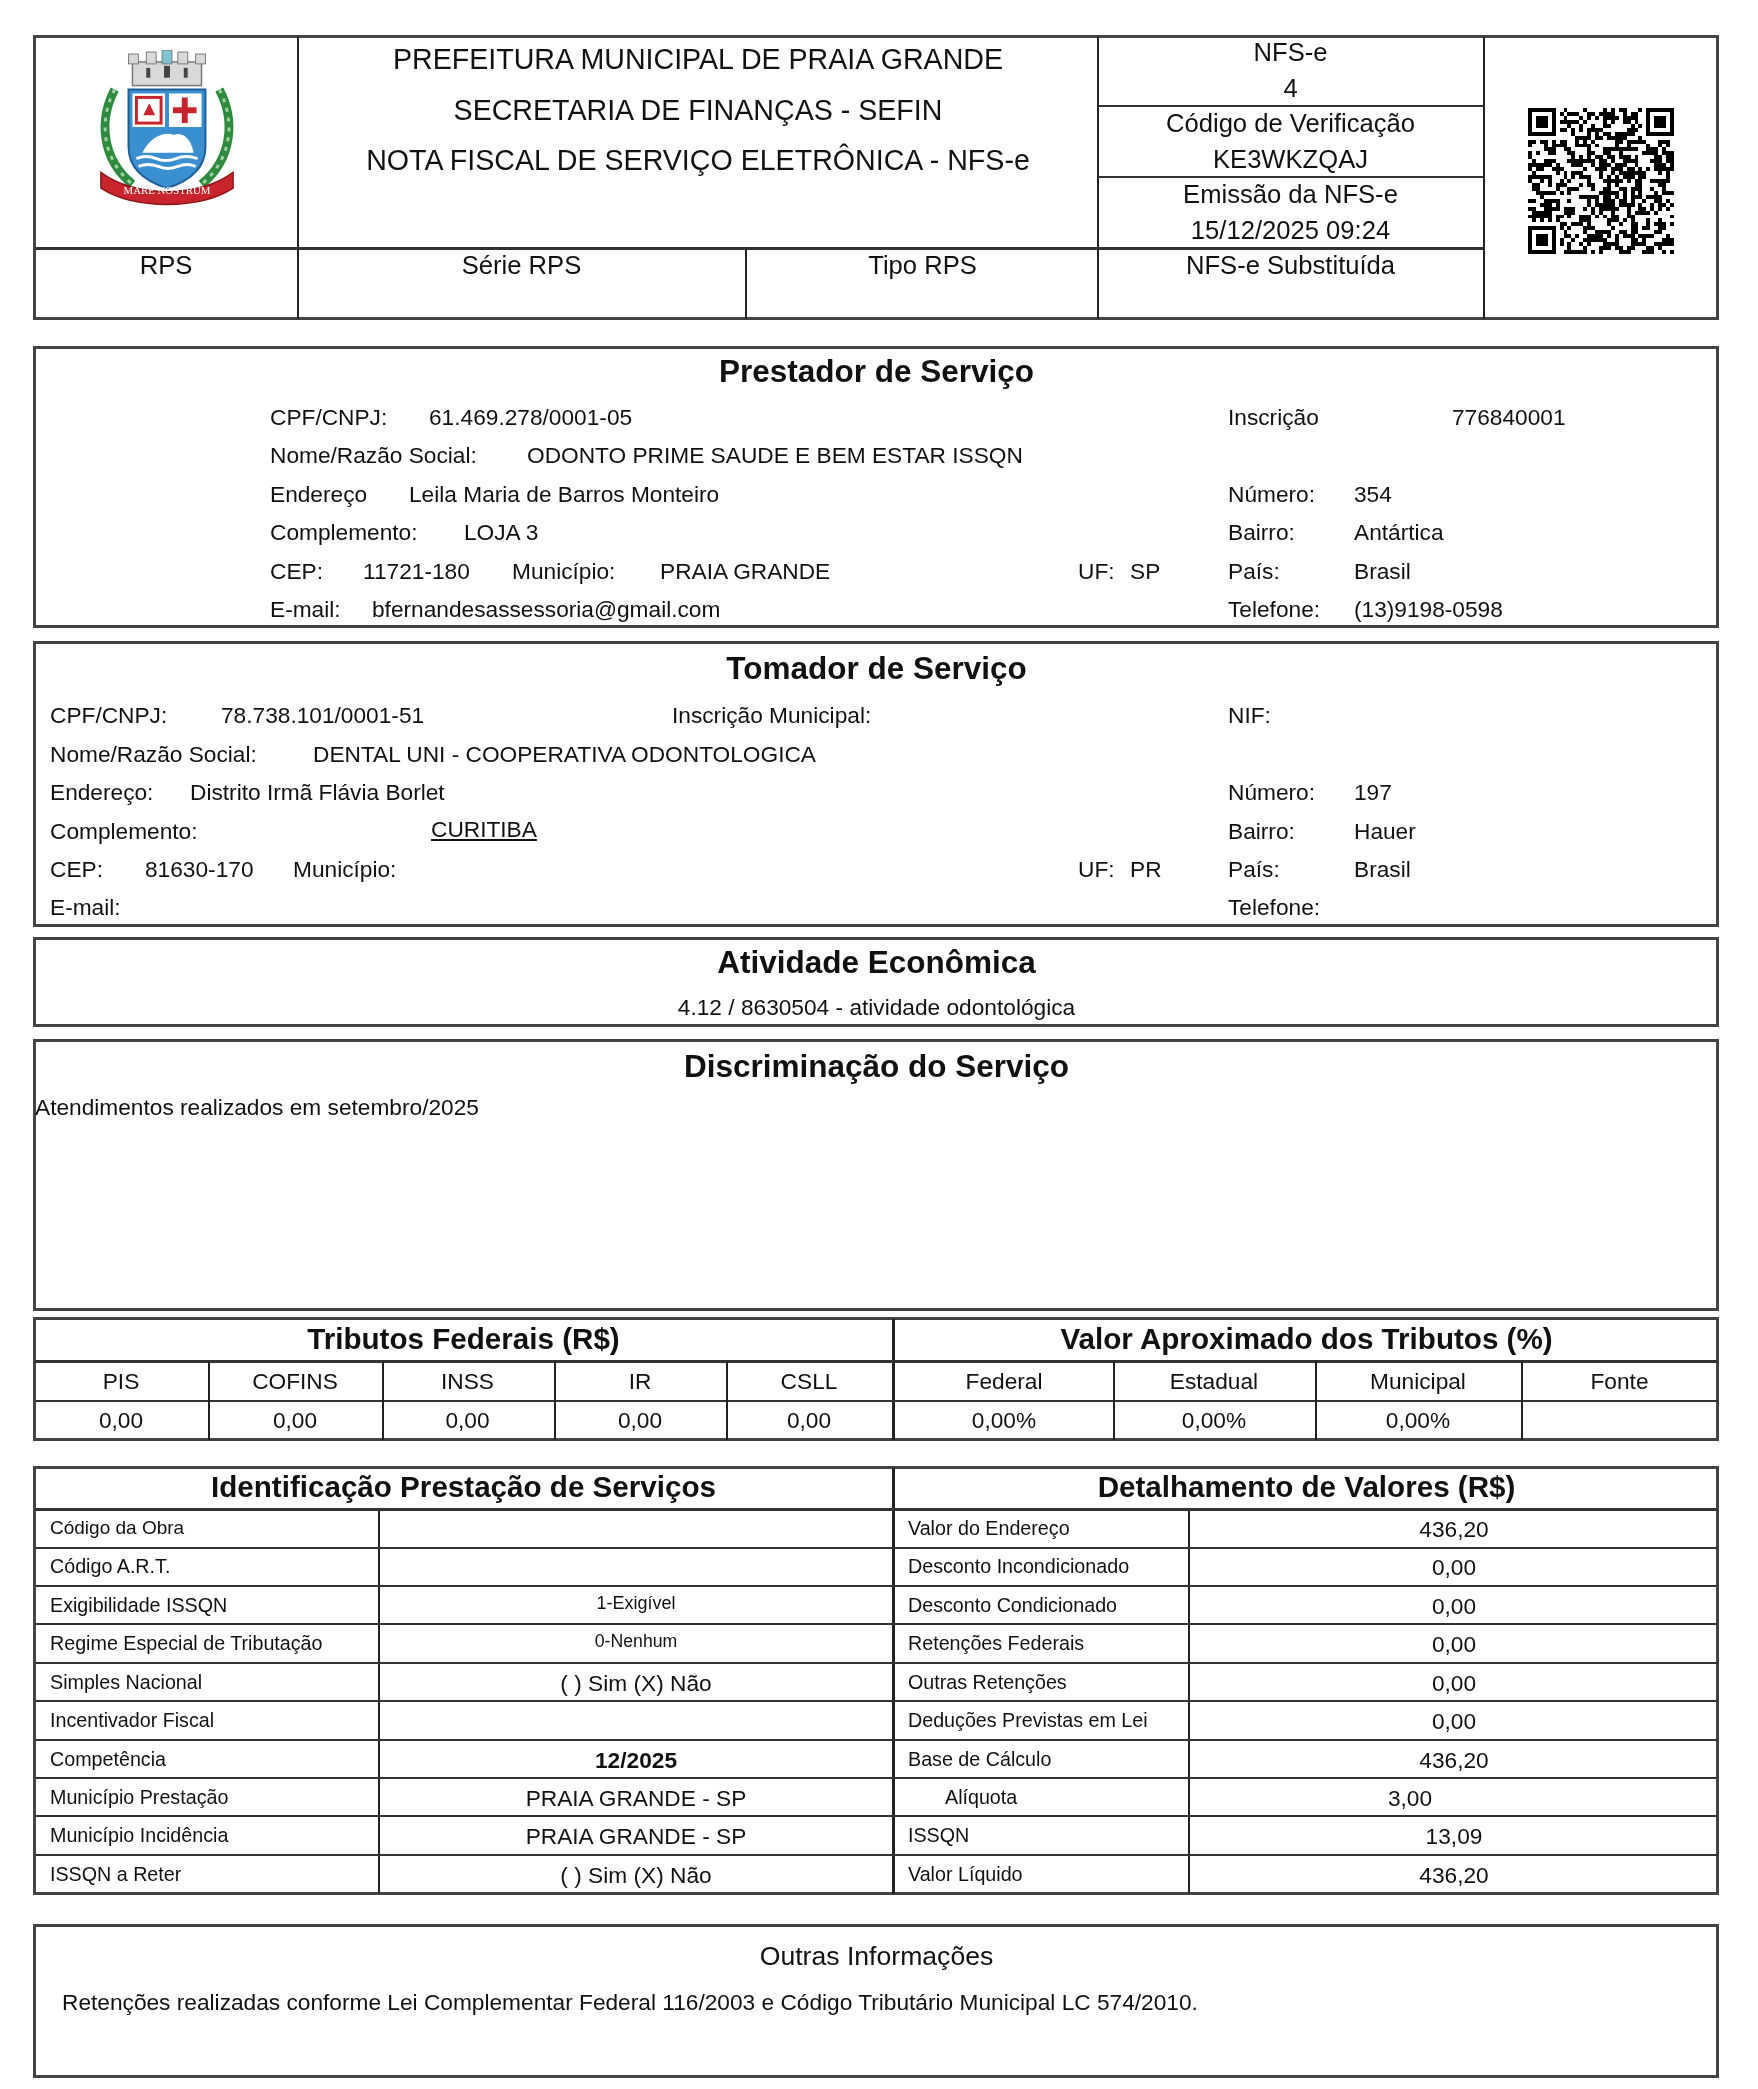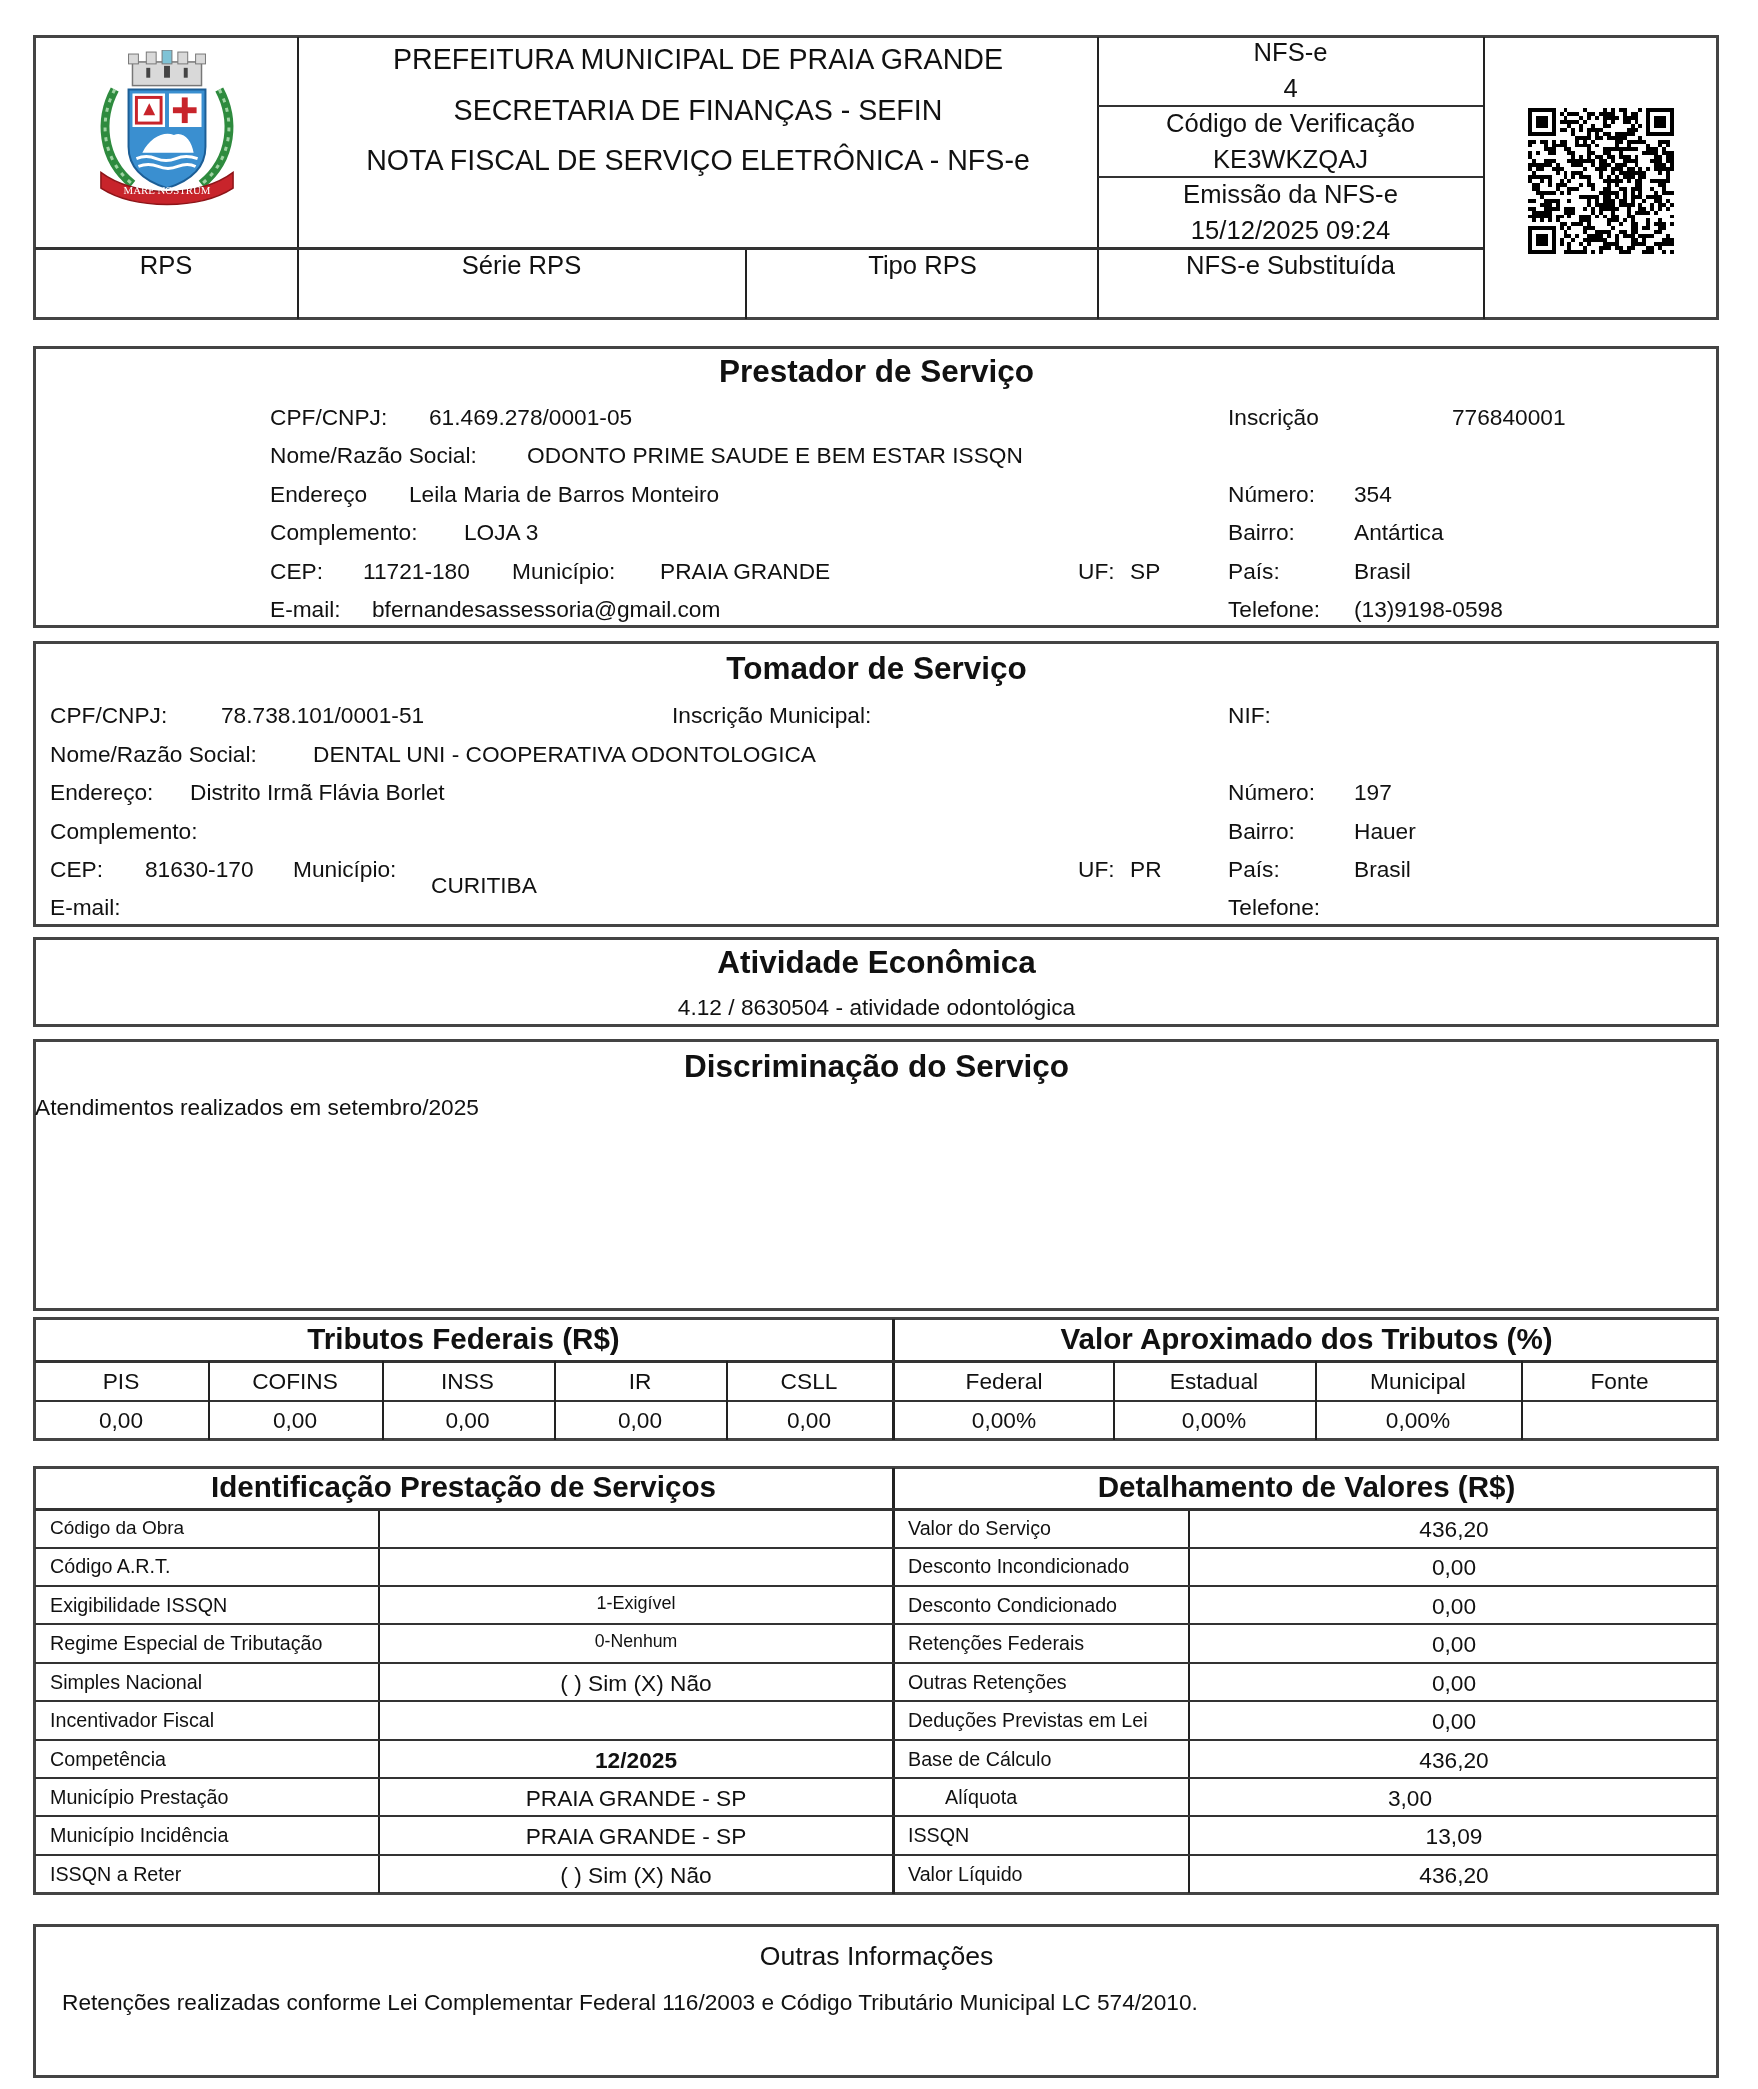--- a/index.html
+++ b/index.html
@@ -731,21 +731,21 @@
 <div class="abs f23" style="left:1228px; top:779px;">Número:</div>
 <div class="abs f23" style="left:1354px; top:779px;">197</div>
 
 <div class="abs f23" style="left:50px; top:818px;">Complemento:</div>
 <div class="abs f23" style="left:1228px; top:818px;">Bairro:</div>
 <div class="abs f23" style="left:1354px; top:818px;">Hauer</div>
 
 <div class="abs f23" style="left:50px; top:856px;">CEP:</div>
 <div class="abs f23" style="left:145px; top:856px;">81630-170</div>
 <div class="abs f23" style="left:293px; top:856px;">Município:</div>
-<div class="abs f23" style="left:431px; top:872px;">CURITIBA</div>
+<div class="abs f23" style="left:431px; top:816px;text-decoration:underline;">CURITIBA</div>
 <div class="abs f23" style="left:1078px; top:856px;">UF:</div>
 <div class="abs f23" style="left:1130px; top:856px;">PR</div>
 <div class="abs f23" style="left:1228px; top:856px;">País:</div>
 <div class="abs f23" style="left:1354px; top:856px;">Brasil</div>
 
 <div class="abs f23" style="left:50px; top:894px;">E-mail:</div>
 <div class="abs f23" style="left:1228px; top:894px;">Telefone:</div>
 
 <div class="box" style="left:33px; top:937px; width:1686px; height:90px;"></div>
 <div class="ctr sec-title" style="left:35px; width:1683px; top:944px;">Atividade Econômica</div>
@@ -823,21 +823,21 @@
     <div class="abs" style="font-size: 19.7px; white-space: nowrap; left: 50px; top: 1786px;">Município Prestação</div>
     <div class="ctr" style="font-size: 22.7px; left: 380px; width: 512px; top: 1785px;">PRAIA GRANDE - SP</div>
     <div class="hline" style="left: 35px; top: 1815px; width: 1683px; height: 2px;"></div>
     <div class="abs" style="font-size: 19.7px; white-space: nowrap; left: 50px; top: 1824px;">Município Incidência</div>
     <div class="ctr" style="font-size: 22.7px; left: 380px; width: 512px; top: 1823px;">PRAIA GRANDE - SP</div>
     <div class="hline" style="left: 35px; top: 1854px; width: 1683px; height: 2px;"></div>
     <div class="abs" style="font-size: 19.7px; white-space: nowrap; left: 50px; top: 1863px;">ISSQN a Reter</div>
     <div class="ctr" style="font-size: 22.7px; left: 380px; width: 512px; top: 1862px;">( ) Sim (X) Não</div>
   </div>
 <div id="detal-rows">
-    <div class="abs" style="font-size: 19.7px; white-space: nowrap; left: 908px; top: 1517px;">Valor do Serviço</div>
+    <div class="abs" style="font-size: 19.7px; white-space: nowrap; left: 908px; top: 1517px;">Valor do Endereço</div>
     <div class="ctr f23" style="left: 1190px; width: 528px; top: 1516px;">436,20</div>
     <div class="abs" style="font-size: 19.7px; white-space: nowrap; left: 908px; top: 1555px;">Desconto Incondicionado</div>
     <div class="ctr f23" style="left: 1190px; width: 528px; top: 1554px;">0,00</div>
     <div class="abs" style="font-size: 19.7px; white-space: nowrap; left: 908px; top: 1594px;">Desconto Condicionado</div>
     <div class="ctr f23" style="left: 1190px; width: 528px; top: 1593px;">0,00</div>
     <div class="abs" style="font-size: 19.7px; white-space: nowrap; left: 908px; top: 1632px;">Retenções Federais</div>
     <div class="ctr f23" style="left: 1190px; width: 528px; top: 1631px;">0,00</div>
     <div class="abs" style="font-size: 19.7px; white-space: nowrap; left: 908px; top: 1671px;">Outras Retenções</div>
     <div class="ctr f23" style="left: 1190px; width: 528px; top: 1670px;">0,00</div>
     <div class="abs" style="font-size: 19.7px; white-space: nowrap; left: 908px; top: 1709px;">Deduções Previstas em Lei</div>

